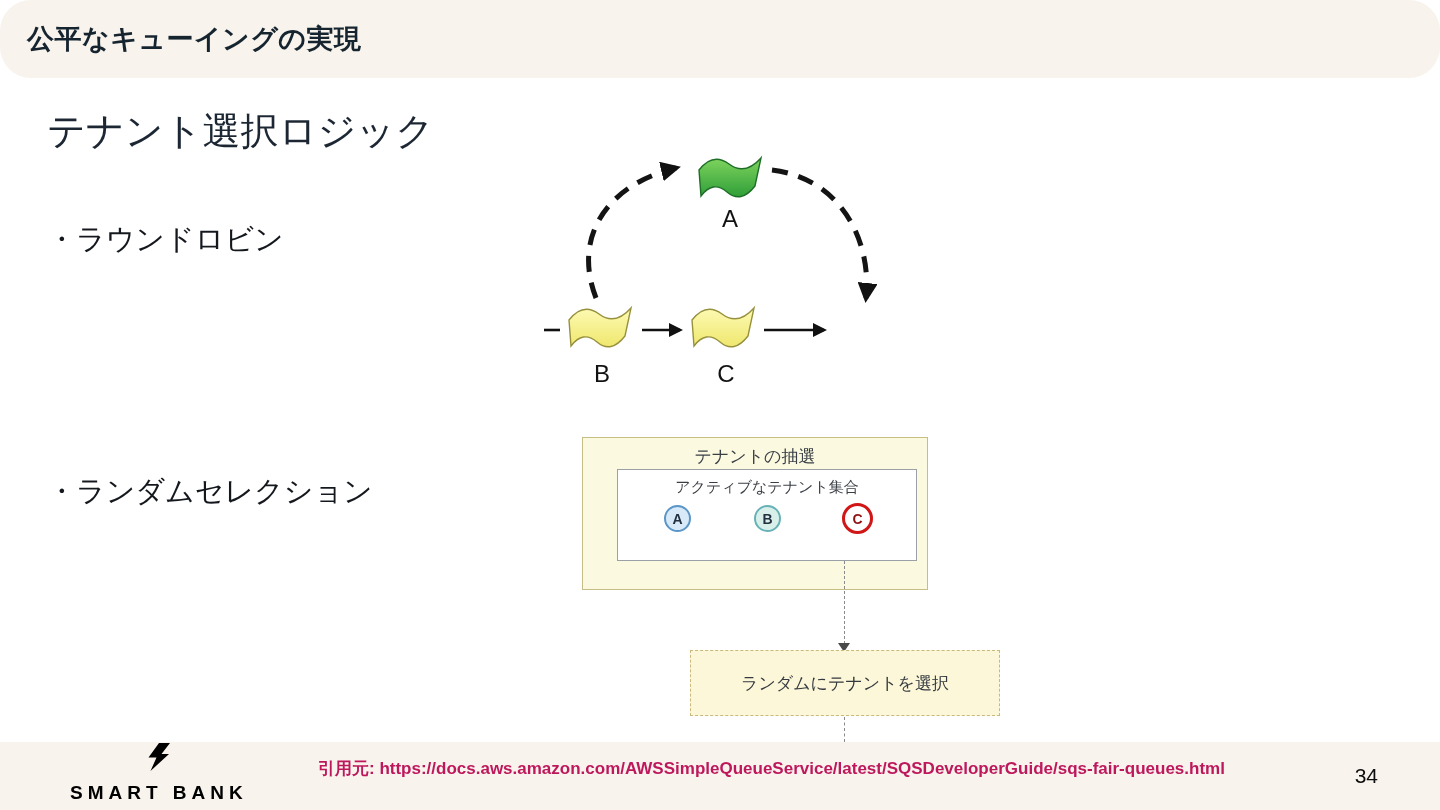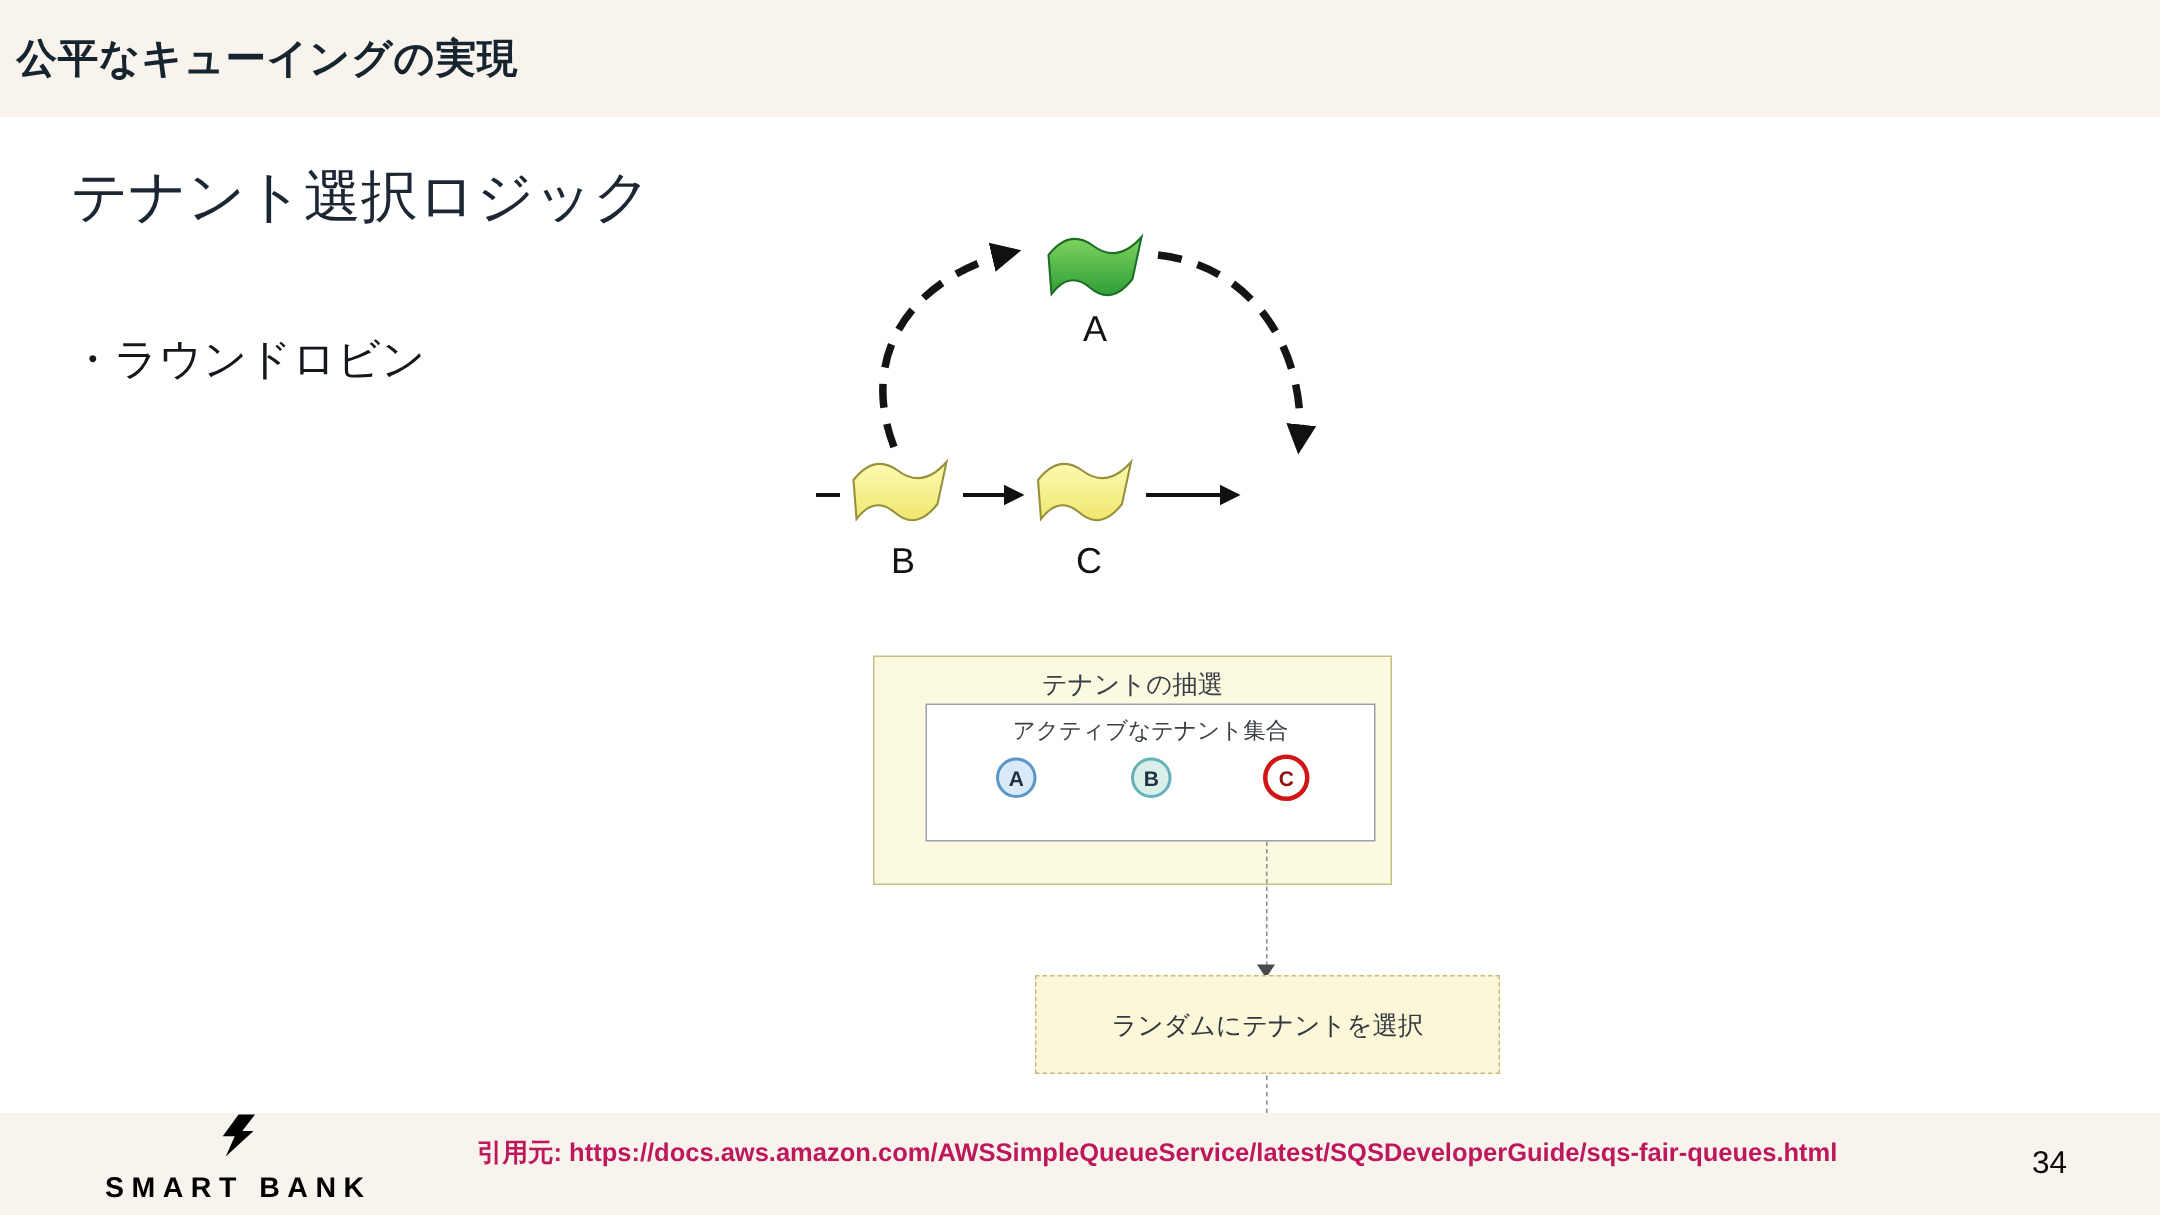--- a/index.html
+++ b/index.html
@@ -6,21 +6,21 @@
   html,body { width:1440px; height:810px; }
   body {
     font-family:"Liberation Sans","DejaVu Sans",sans-serif;
     background:#ffffff;
   }
   .slide { position:relative; width:1440px; height:810px; background:#ffffff; overflow:hidden; }
 
   
   .header {
     position:absolute; top:0; left:0; width:100%; height:78px;
-    background:#f8f3ec; display:flex; align-items:center; padding-left:11px;
+    background:#f8f3ec; display:flex; align-items:center; padding-left:27px;border-radius:31px;
   }
   .header-title { font-size:27px; font-weight:600; color:#16242f; letter-spacing:.5px; }
 
   
   .heading { position:absolute; left:47px; top:106px; font-size:38px; font-weight:500; color:#1c2733; }
   .bullet { position:absolute; left:47px; font-size:29px; font-weight:400; color:#14181d; }
   .bullet-rr { top:220px; }
   .bullet-rs { top:472px; }
 
   
@@ -79,20 +79,21 @@
 <body>
 
 <div class="slide">
 
   <div class="header">
     <div class="header-title">公平なキューイングの実現</div>
   </div>
 
   <div class="heading">テナント選択ロジック</div>
   <div class="bullet bullet-rr">・ラウンドロビン</div>
+  <div class="bullet bullet-rs">・ランダムセレクション</div>
 
   <svg class="rr-diagram" viewBox="0 0 400 250">
     <defs>
       <linearGradient id="gradGreen" x1="0" y1="0" x2="0" y2="1">
         <stop offset="0" stop-color="#7fd45e"></stop>
         <stop offset="1" stop-color="#2f9e38"></stop>
       </linearGradient>
       <linearGradient id="gradYellow" x1="0" y1="0" x2="0" y2="1">
         <stop offset="0" stop-color="#fdfab4"></stop>
         <stop offset="1" stop-color="#efe76e"></stop>

